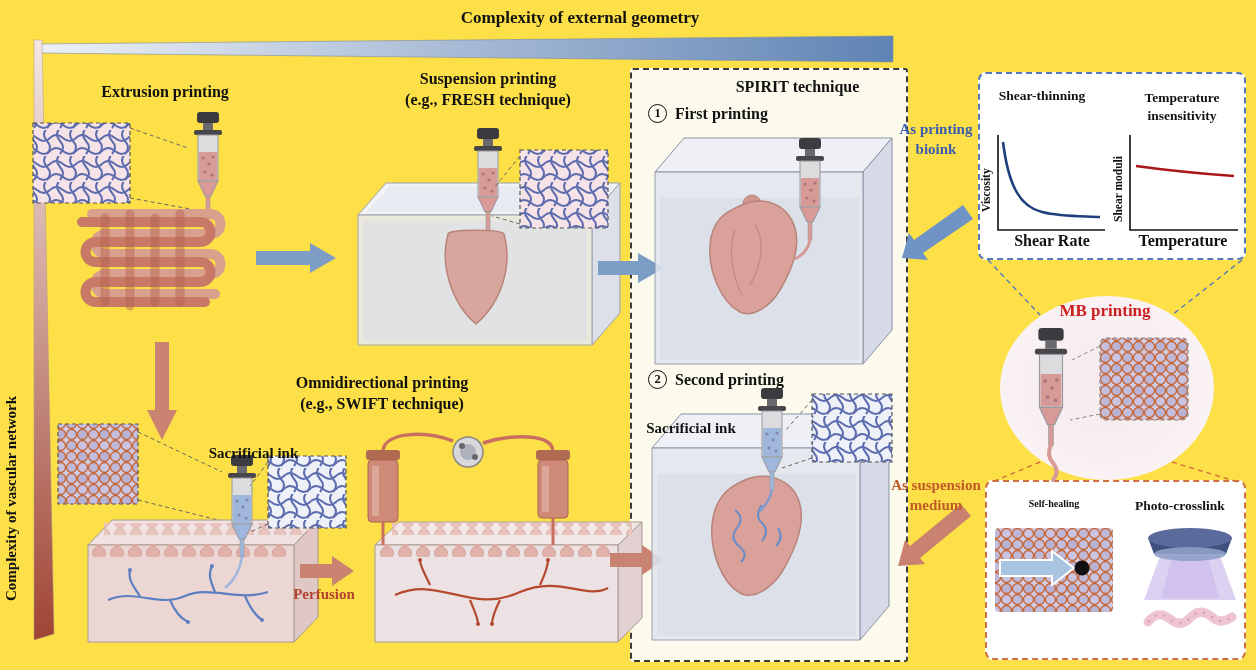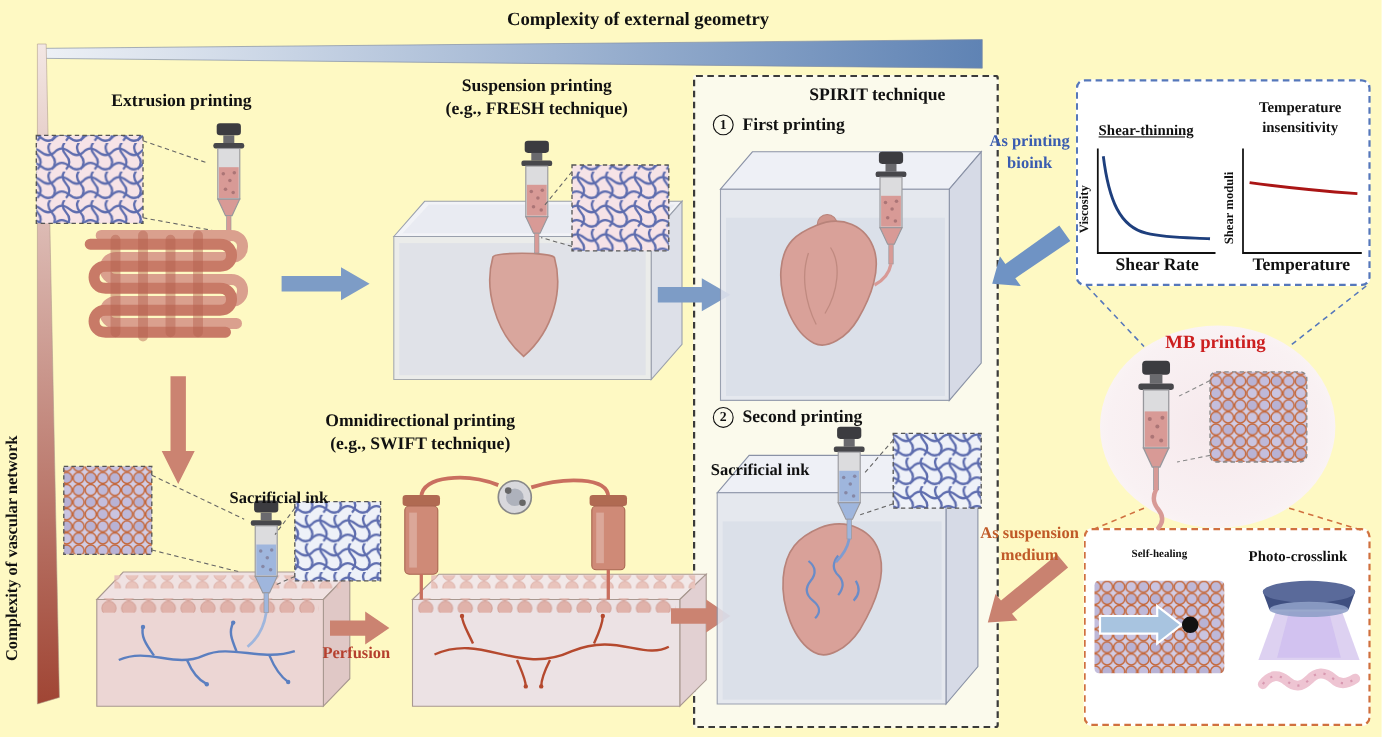--- a/index.html
+++ b/index.html
@@ -1,17 +1,17 @@
 <!DOCTYPE html>
 <html><head>
 <meta charset="utf-8">
 <style>
   * { margin:0; padding:0; box-sizing:border-box; }
   body { background:#fff; font-family:"Liberation Serif","DejaVu Serif",serif; color:#111; }
-  .canvas { position:relative; width:1256px; height:670px; background:#fef9c3; overflow:hidden; }
+  .canvas { position:relative; width:1256px; height:670px; background:#fde047; overflow:hidden; }
   .panel { position:absolute; }
   .spirit-panel { left:630px; top:68px; width:278px; height:594px; border:2px dashed #3a3a3a; background:#fbfaec; border-radius:3px; }
   .blue-box { left:978px; top:72px; width:268px; height:188px; border:2px dashed #5577bb; background:#fff; border-radius:8px; }
   .orange-box { left:985px; top:480px; width:261px; height:180px; border:2px dashed #d0703f; background:#fff; border-radius:8px; }
   .mb-ellipse { left:1000px; top:296px; width:214px; height:184px; border-radius:50%;
                 background:radial-gradient(ellipse at center, #f6e9ec 0%, #f9f1f3 65%, #fefcfc 100%); }
   .art { position:absolute; left:0; top:0; pointer-events:none; }
   .lbl { position:absolute; font-weight:bold; text-align:center; line-height:1.3; }
   .vlabel { writing-mode:vertical-rl; transform:rotate(180deg); text-align:center; font-weight:bold; position:absolute; }
   .fs17{font-size:17px} .fs16{font-size:16px} .fs15{font-size:15px} .fs14{font-size:10px}
@@ -303,21 +303,21 @@
   <div class="steprow" style="left:648px; top:370px;">
     <span class="badge">2</span>
     <span>Second printing</span>
   </div>
   <div class="lbl fs15" style="left:636px; top:419px; width:110px;">Sacrificial ink</div>
 
   <div class="lbl fs15 blue-text" style="left:896px; top:120px; width:80px;">As printing bioink</div>
   <div class="lbl fs15 orange-text" style="left:890px; top:452px; width:92px;margin-top:24px;">As suspension medium</div>
   <div class="lbl fs17 red-text" style="left:1038px; top:300px; width:134px;">MB printing</div>
 
-  <div class="lbl fs13" style="left:986px; top:110px; width:112px;text-decoration:underline;">Shear-thinning</div>
+  <div class="lbl fs13" style="left:986px; top:87px; width:112px;">Shear-thinning</div>
   <div class="lbl fs13" style="left:1120px; top:89px; width:124px;">Temperature insensitivity</div>
   <div class="vlabel fs11" style="left:980px; top:148px; width:16px; height:84px;">Viscosity</div>
   <div class="lbl fs12" style="left:1000px; top:231px; width:104px;">Shear Rate</div>
   <div class="vlabel fs11" style="left:1112px; top:143px; width:16px; height:92px;">Shear moduli</div>
   <div class="lbl fs12" style="left:1130px; top:231px; width:106px;">Temperature</div>
 
   <div class="lbl fs14" style="left:996px; top:497px; width:116px;">Self-healing</div>
   <div class="lbl fs13" style="left:1116px; top:497px; width:128px;">Photo-crosslink</div>
 
 </div>

